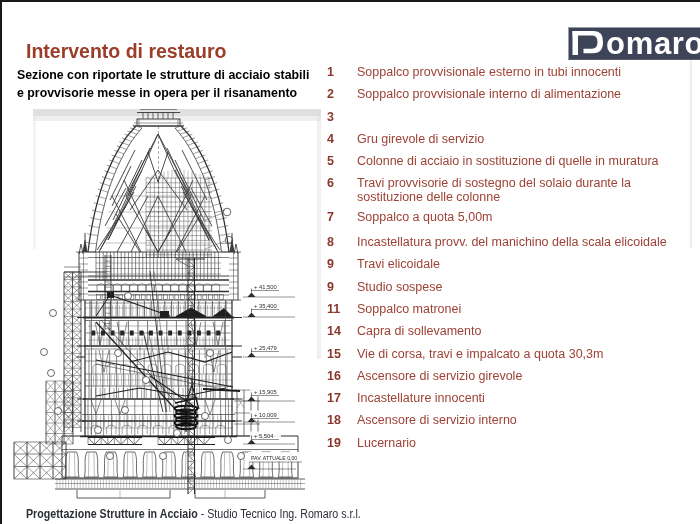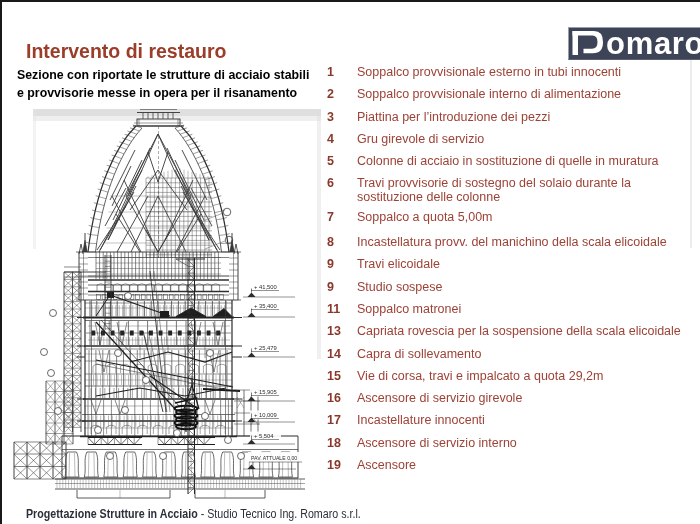--- a/index.html
+++ b/index.html
@@ -45,21 +45,20 @@
       <span class="txt">Soppalco provvisionale esterno in tubi innocenti</span>
     </div>
 
 <div class="li">
       <span class="num">2</span>
       <span class="txt">Soppalco provvisionale interno di alimentazione</span>
     </div>
 
 <div class="li">
       <span class="num">3</span>
-      <span class="txt">Piattina per l’introduzione dei pezzi</span>
     </div>
 
 <div class="li">
       <span class="num">4</span>
       <span class="txt">Gru girevole di servizio</span>
     </div>
 
 <div class="li">
       <span class="num">5</span>
       <span class="txt">Colonne di acciaio in sostituzione di quelle in muratura</span>
@@ -89,53 +88,49 @@
       <span class="num">9</span>
       <span class="txt">Studio sospese</span>
     </div>
 
 <div class="li">
       <span class="num">11</span>
       <span class="txt">Soppalco matronei</span>
     </div>
 
 
-<div class="li">
-      <span class="num">13</span>
-      <span class="txt">Capriata rovescia per la sospensione della scala elicoidale</span>
-    </div>
 
 <div class="li">
       <span class="num">14</span>
       <span class="txt">Capra di sollevamento</span>
     </div>
 
 <div class="li">
       <span class="num">15</span>
-      <span class="txt">Vie di corsa, travi e impalcato a quota 29,2m</span>
+      <span class="txt">Vie di corsa, travi e impalcato a quota 30,3m</span>
     </div>
 
 <div class="li">
       <span class="num">16</span>
       <span class="txt">Ascensore di servizio girevole</span>
     </div>
 
 <div class="li">
       <span class="num">17</span>
       <span class="txt">Incastellature innocenti</span>
     </div>
 
 <div class="li">
       <span class="num">18</span>
       <span class="txt">Ascensore di servizio interno</span>
     </div>
 
 <div class="li">
       <span class="num">19</span>
-      <span class="txt">Ascensore</span>
+      <span class="txt">Lucernario</span>
     </div>
 </div>
 
 <svg width="700" height="524" viewBox="0 0 700 524" style="position:absolute;left:0;top:0">
 
 <g>
       <rect x="33" y="109" width="288" height="7" fill="#c9c9c9" opacity="0.6"></rect>
       <rect x="33" y="116" width="288" height="5" fill="#e2e2e2" opacity="0.55"></rect>
       <rect x="317" y="109" width="4" height="250" fill="#dedede" opacity="0.45"></rect>
       <rect x="33" y="109" width="3" height="140" fill="#e5e5e5" opacity="0.45"></rect>

